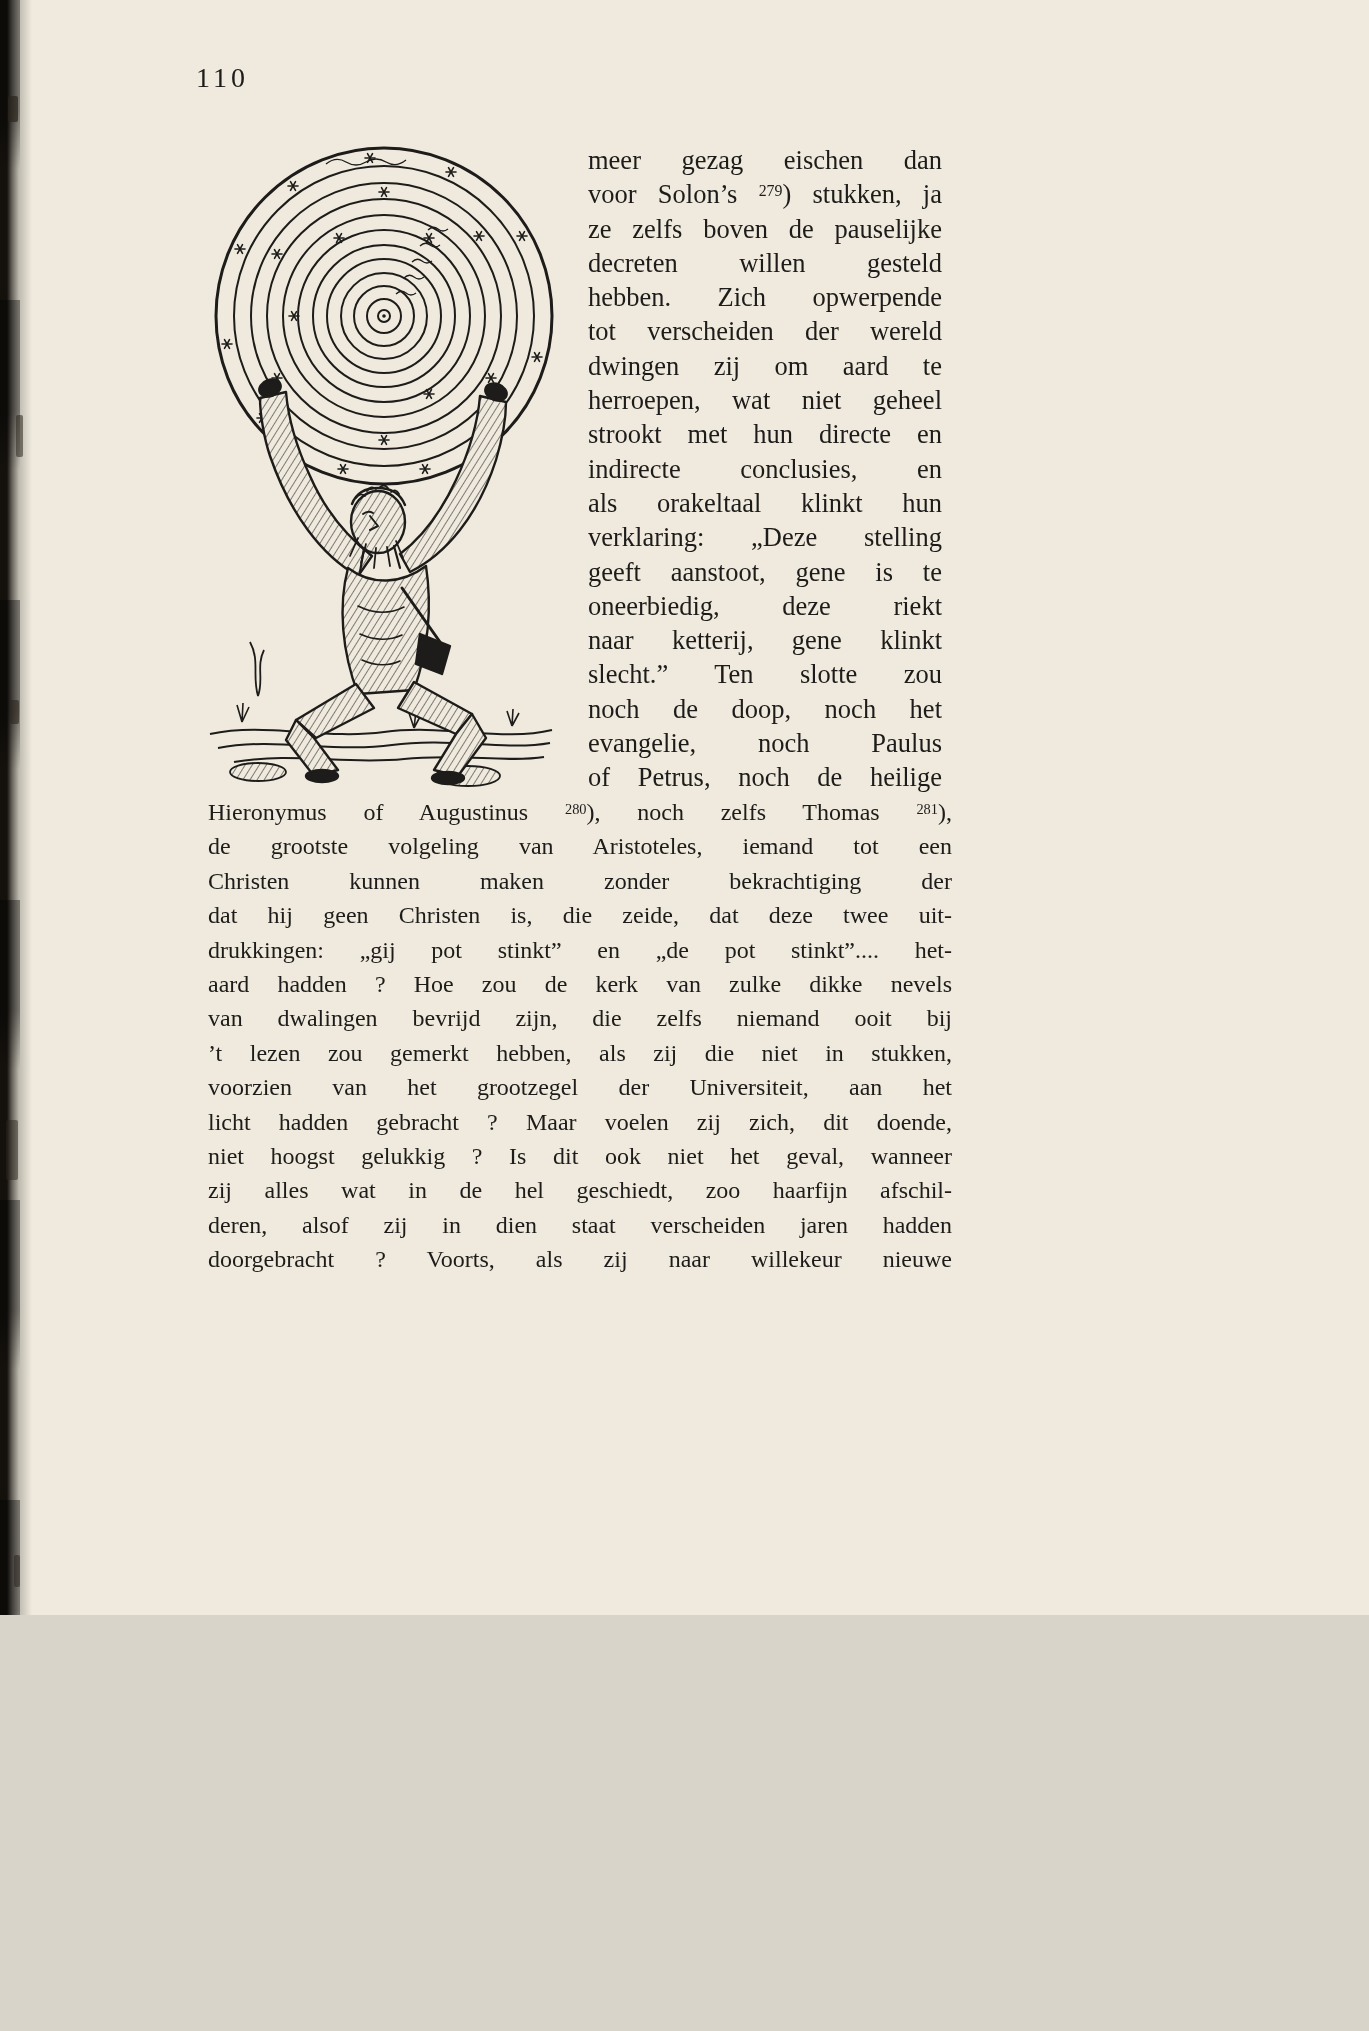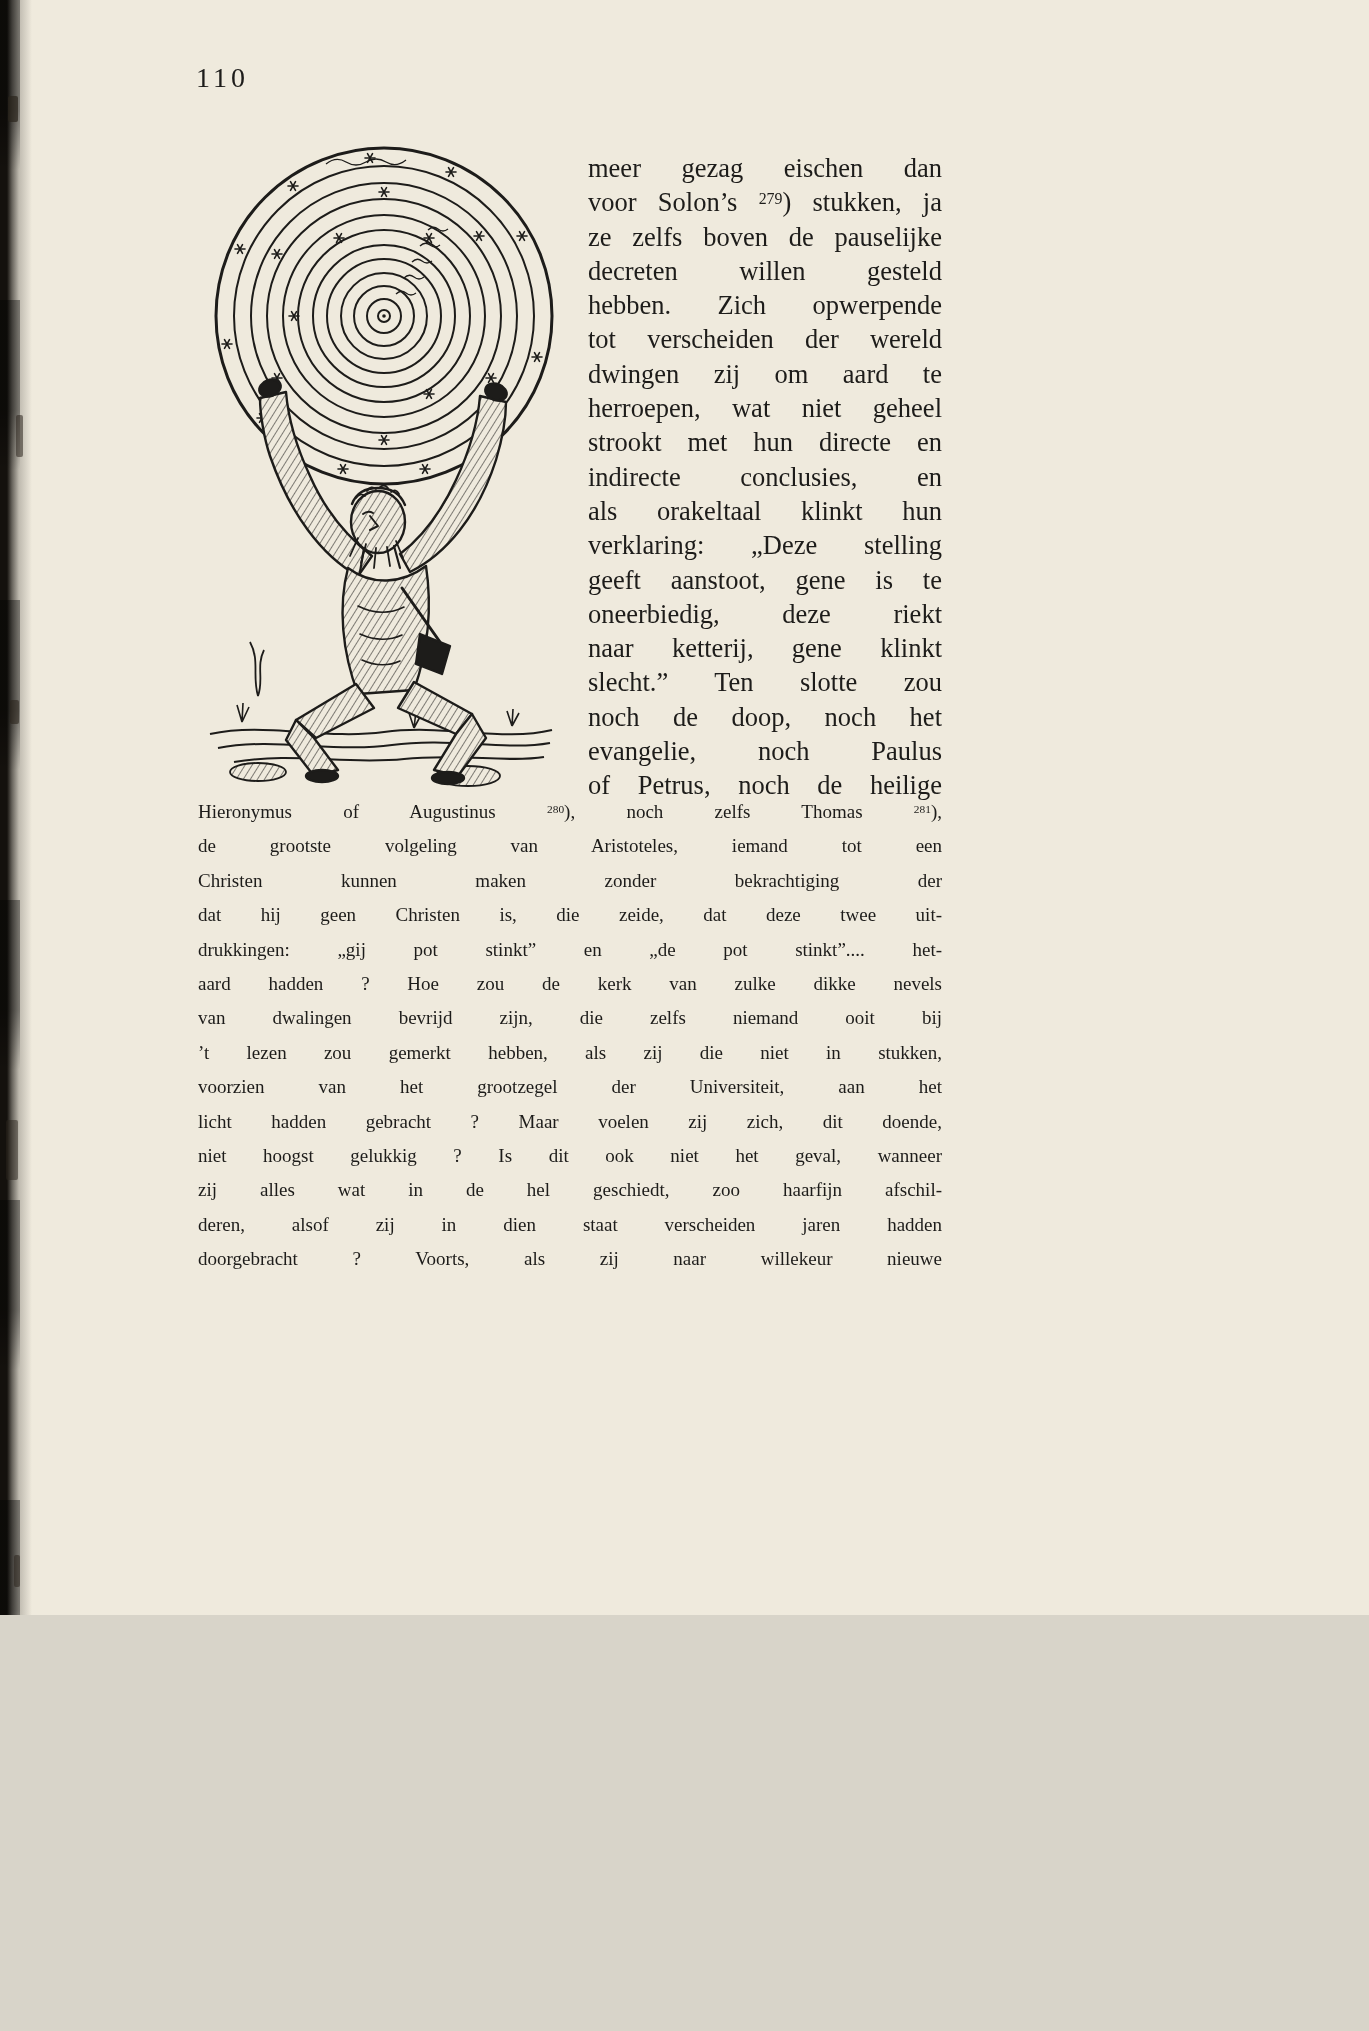--- a/index.html
+++ b/index.html
@@ -31,25 +31,25 @@
 
   .page-number {
     position:absolute; left:196px; top:62px;
     font-size:28px; letter-spacing:4px;
   }
 
   .illustration { position:absolute; left:206px; top:136px; }
 
   .side-text {
     position:absolute; left:588px; top:143px; width:354px;
-    font-size:26.5px; line-height:34.3px;margin-top:8px;
+    font-size:26.5px; line-height:34.3px;
   }
   .body-text {
-    position:absolute; left:198px; top:795px; width:744px;
-    font-size:19px; line-height:34.4px;
+    position:absolute; left:208px; top:795px; width:744px;
+    font-size:24px; line-height:34.4px;
   }
   .tline { text-align:justify; text-align-last:justify; }
   sup { font-size:.6em; line-height:0; vertical-align:baseline; position:relative; top:-.45em; }
 </style>
 </head>
 <body>
 
 <div class="page">
 
   <div class="gutter"></div>

